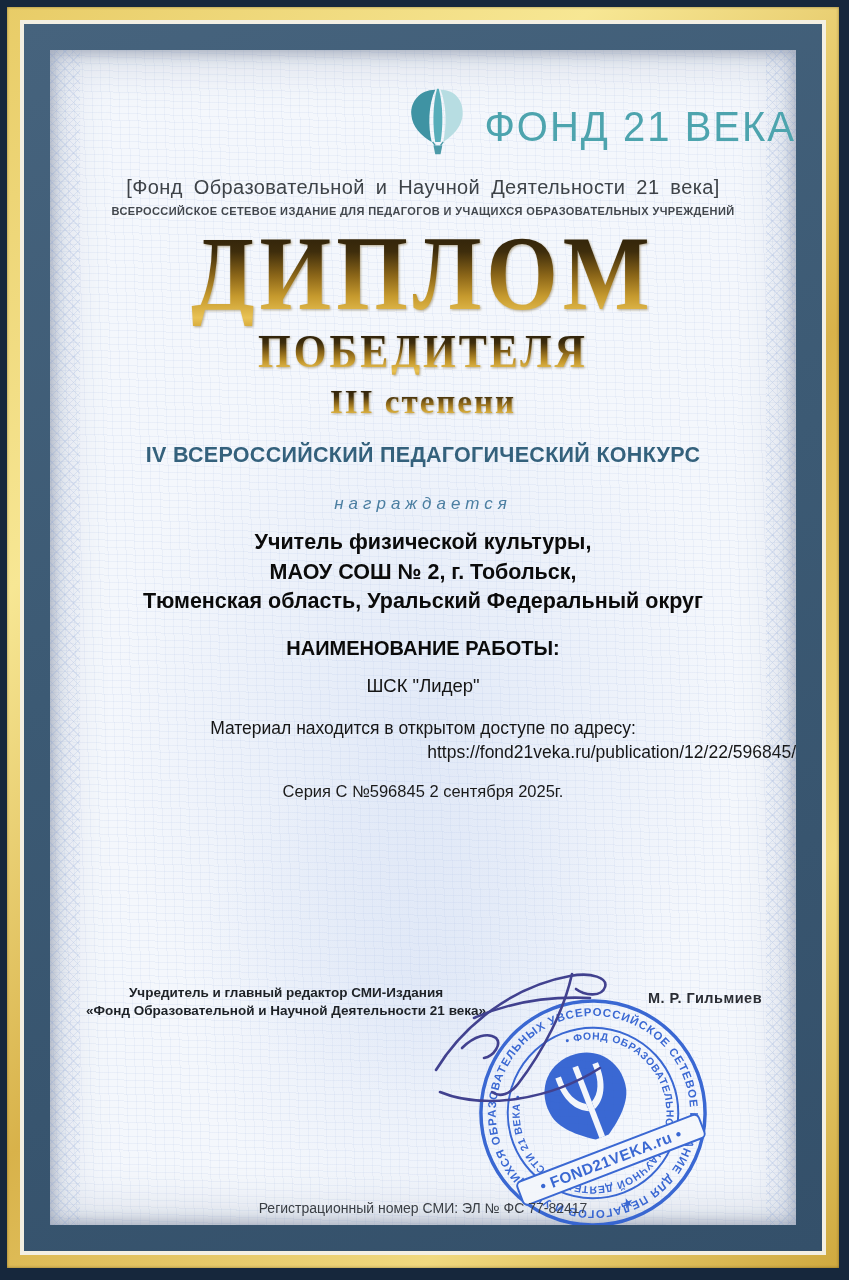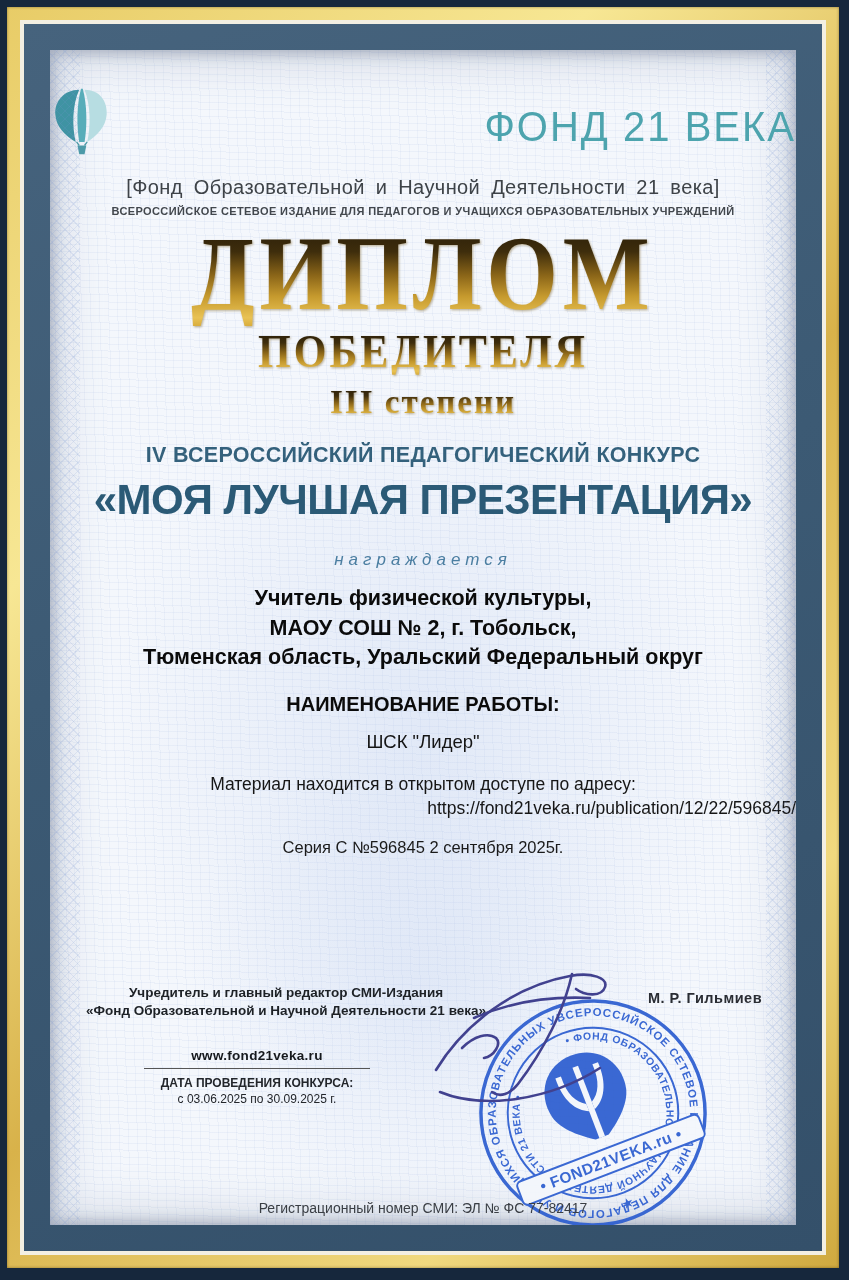--- a/index.html
+++ b/index.html
@@ -46,21 +46,21 @@
     position:absolute;top:0;bottom:0;width:30px;opacity:.45;pointer-events:none;
     background:
       repeating-linear-gradient(45deg, rgba(120,150,210,.35) 0 1px, transparent 1px 6px),
       repeating-linear-gradient(-45deg, rgba(120,150,210,.35) 0 1px, transparent 1px 6px);
   }
   .edge-l{left:0;}
   .edge-r{right:0;}
 
   
   .brand{
-    display:flex;align-items:center;justify-content:space-between;
+    display:flex;align-items:center;justify-content:flex-end;
     gap:16px;margin-top:40px;height:72px;
   }
   .brand-text{
     font-size:40px;color:#4da4ae;letter-spacing:2px;
     transform:scaleY(1.08);font-weight:normal;
   }
   .org-line{
     margin-top:14px;font-size:20px;color:#3e4348;
     letter-spacing:.4px;word-spacing:5px;
   }
@@ -155,21 +155,20 @@
           </header>
 
           <div class="org-line">[Фонд Образовательной и Научной Деятельности 21 века]</div>
           <div class="org-sub">ВСЕРОССИЙСКОЕ СЕТЕВОЕ ИЗДАНИЕ ДЛЯ ПЕДАГОГОВ И УЧАЩИХСЯ ОБРАЗОВАТЕЛЬНЫХ УЧРЕЖДЕНИЙ</div>
 
           <h1 class="title gold">ДИПЛОМ</h1>
           <div class="subtitle gold">ПОБЕДИТЕЛЯ</div>
           <div class="degree gold">III степени</div>
 
           <div class="contest1">IV ВСЕРОССИЙСКИЙ ПЕДАГОГИЧЕСКИЙ КОНКУРС</div>
-          <div class="contest2">«МОЯ ЛУЧШАЯ ПРЕЗЕНТАЦИЯ»</div>
 
           <div class="awarded">награждается</div>
 
           <div class="rec rec-first">Учитель физической культуры,</div>
           <div class="rec">МАОУ СОШ № 2, г. Тобольск,</div>
           <div class="rec">Тюменская область, Уральский Федеральный округ</div>
 
           <div class="work-label">НАИМЕНОВАНИЕ РАБОТЫ:</div>
           <div class="work-title">ШСК "Лидер"</div>
 
@@ -178,26 +177,20 @@
 
           <div class="series">Серия С №596845 2 сентября 2025г.</div>
 
           <div class="founder">
             <div>Учредитель и главный редактор СМИ-Издания</div>
             <div>«Фонд Образовательной и Научной Деятельности 21 века»</div>
           </div>
 
           <div class="signer">М. Р. Гильмиев</div>
 
-          <div class="webblock">
-            <div class="web-url">www.fond21veka.ru</div>
-            <div class="web-rule"></div>
-            <div class="date-label">ДАТА ПРОВЕДЕНИЯ КОНКУРСА:</div>
-            <div class="date-range">с 03.06.2025 по 30.09.2025 г.</div>
-          </div>
 
           <svg class="stamp" viewBox="0 0 240 240">
             <defs>
               <path id="ring-outer-path" d="M 120 22 A 98 98 0 1 1 119.98 22"></path>
               <path id="ring-inner-path" d="M 120 46 A 74 74 0 1 1 119.98 46"></path>
             </defs>
             <circle cx="120" cy="120" r="113" fill="none" stroke="#2d5ed0" stroke-width="3.5"></circle>
             <circle cx="120" cy="120" r="86" fill="none" stroke="#2d5ed0" stroke-width="2"></circle>
             <text fill="#2d5ed0" font-size="11.5" font-weight="bold" letter-spacing="1" font-family="Liberation Sans, DejaVu Sans, sans-serif">
               <textPath href="#ring-outer-path">ВСЕРОССИЙСКОЕ СЕТЕВОЕ ИЗДАНИЕ ДЛЯ ПЕДАГОГОВ И УЧАЩИХСЯ ОБРАЗОВАТЕЛЬНЫХ УЧРЕЖДЕНИЙ ★</textPath>

